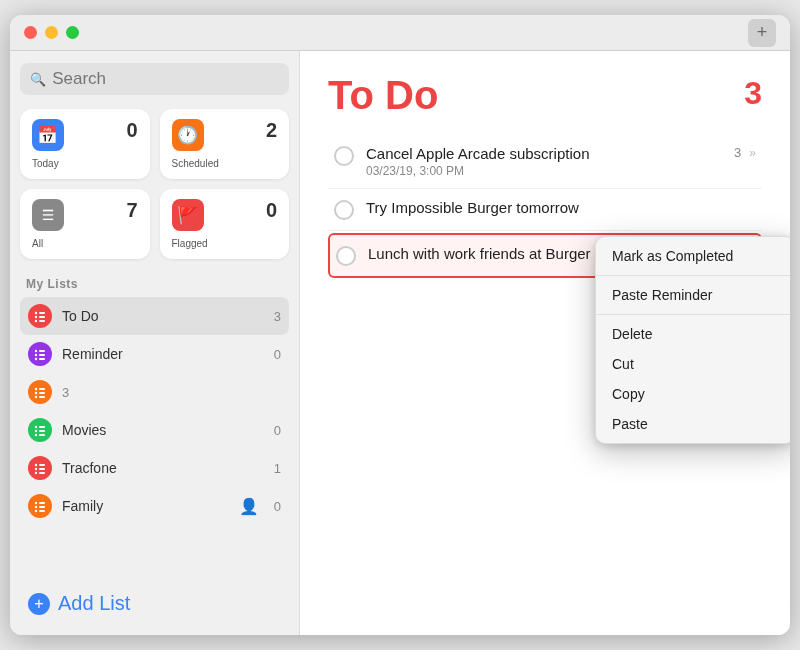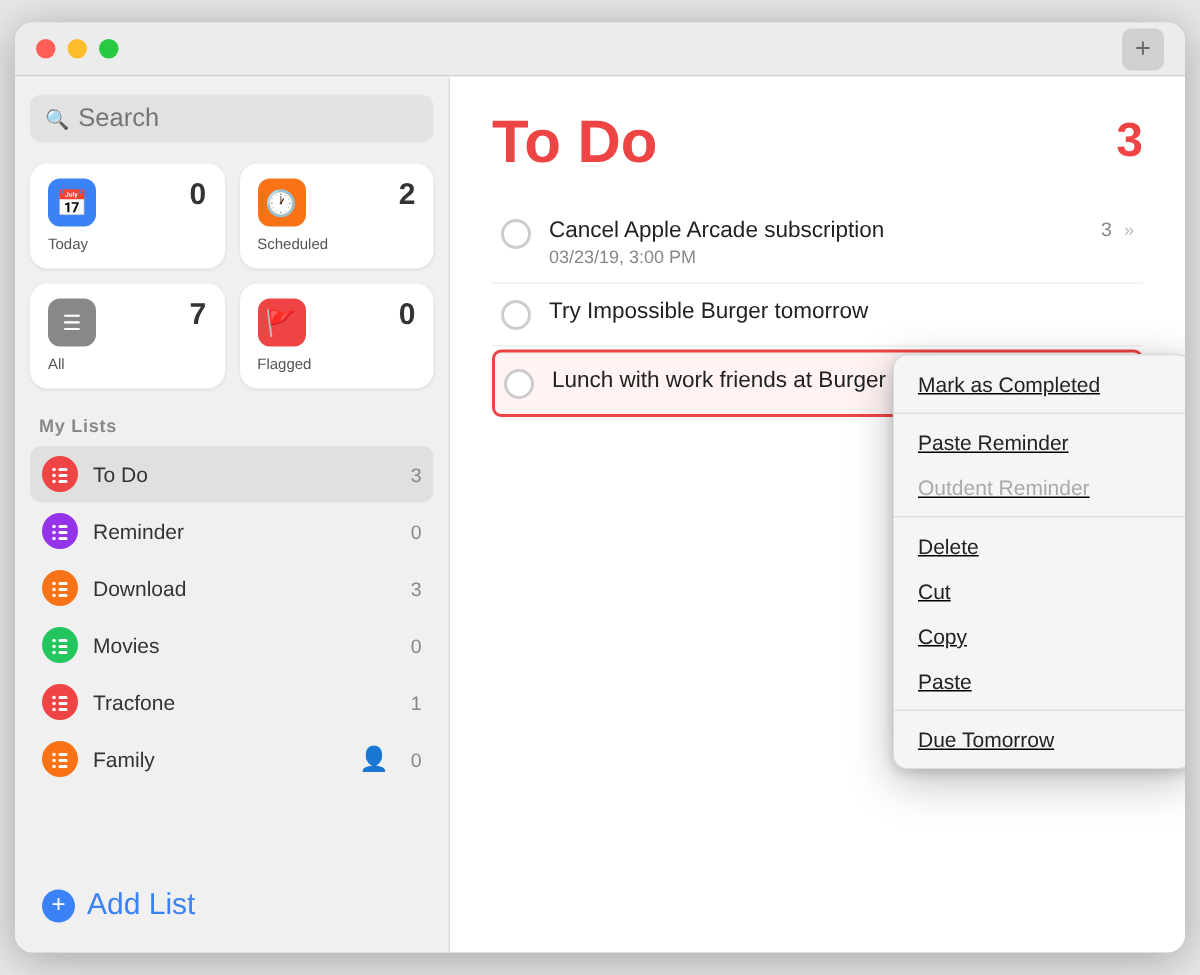--- a/index.html
+++ b/index.html
@@ -293,21 +293,20 @@
       position: absolute;
       top: 185px;
       left: 295px;
       background: #f5f5f5;
       border-radius: 10px;
       box-shadow: 0 8px 30px rgba(0,0,0,0.25), 0 2px 8px rgba(0,0,0,0.15);
       width: 200px;
       overflow: hidden;
       z-index: 100;
       border: 1px solid rgba(0,0,0,0.1);
-      text-decoration: underline;
     }
     .context-section {
       padding: 4px 0;
       border-bottom: 1px solid #e0e0e0;
     }
     .context-section:last-child {
       border-bottom: none;
     }
     .context-item {
       padding: 7px 16px;
@@ -415,21 +414,20 @@
     <div class="list-item-icon" style="background:#f97316">
       <svg width="14" height="14" viewBox="0 0 14 14" fill="none" xmlns="http://www.w3.org/2000/svg">
         <circle cx="3" cy="4" r="1.2" fill="white"></circle>
         <rect x="6" y="3" width="6" height="2" rx="1" fill="white"></rect>
         <circle cx="3" cy="8" r="1.2" fill="white"></circle>
         <rect x="6" y="7" width="6" height="2" rx="1" fill="white"></rect>
         <circle cx="3" cy="12" r="1.2" fill="white"></circle>
         <rect x="6" y="11" width="6" height="2" rx="1" fill="white"></rect>
       </svg>
     </div>
-    <span class="list-item-name">Download</span>
 
     <span class="list-item-badge">3</span>
   </div>
           <div class="list-item">
     <div class="list-item-icon" style="background:#22c55e">
       <svg width="14" height="14" viewBox="0 0 14 14" fill="none" xmlns="http://www.w3.org/2000/svg">
         <circle cx="3" cy="4" r="1.2" fill="white"></circle>
         <rect x="6" y="3" width="6" height="2" rx="1" fill="white"></rect>
         <circle cx="3" cy="8" r="1.2" fill="white"></circle>
         <rect x="6" y="7" width="6" height="2" rx="1" fill="white"></rect>
@@ -517,27 +515,23 @@
 
   </div>
         </div>
 
       <div class="context-menu" id="context-menu">
         <div class="context-section">
           <div class="context-item mark-completed">Mark as Completed</div>
         </div>
         <div class="context-section">
           <div class="context-item">Paste Reminder</div>
-          <div class="context-item disabled">Outdent Reminder</div>
         </div>
         <div class="context-section">
           <div class="context-item">Delete</div>
           <div class="context-item">Cut</div>
           <div class="context-item">Copy</div>
           <div class="context-item">Paste</div>
         </div>
-        <div class="context-section">
-          <div class="context-item">Due Tomorrow</div>
-        </div>
       </div>
     </div>
   </div>
 </div>
 
 </body></html>

